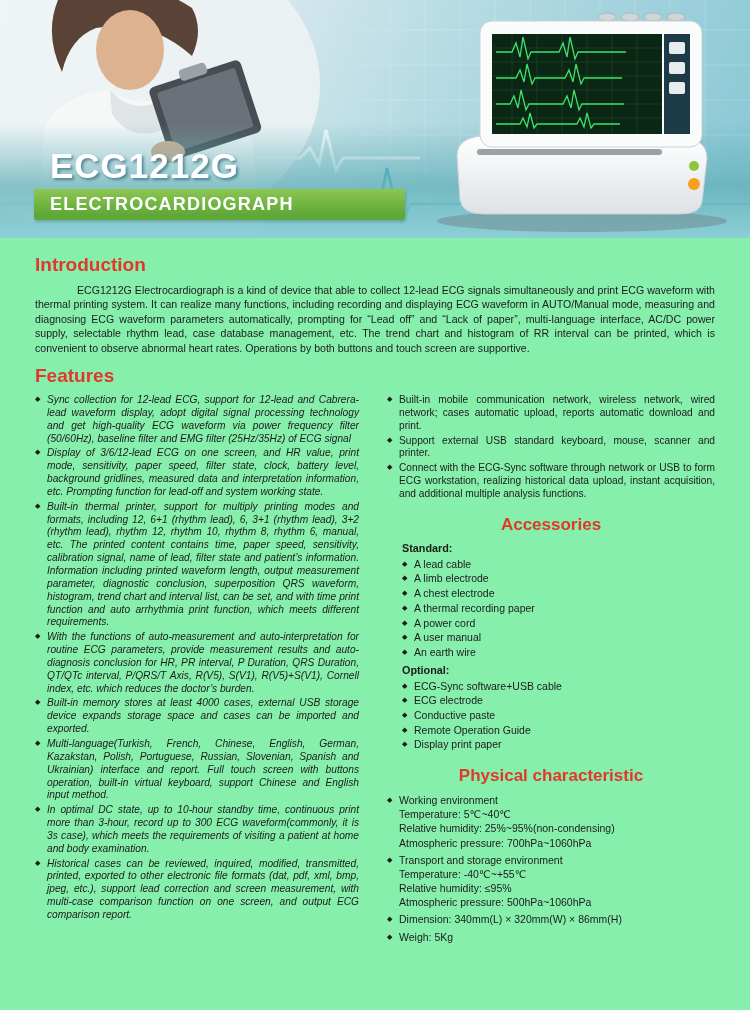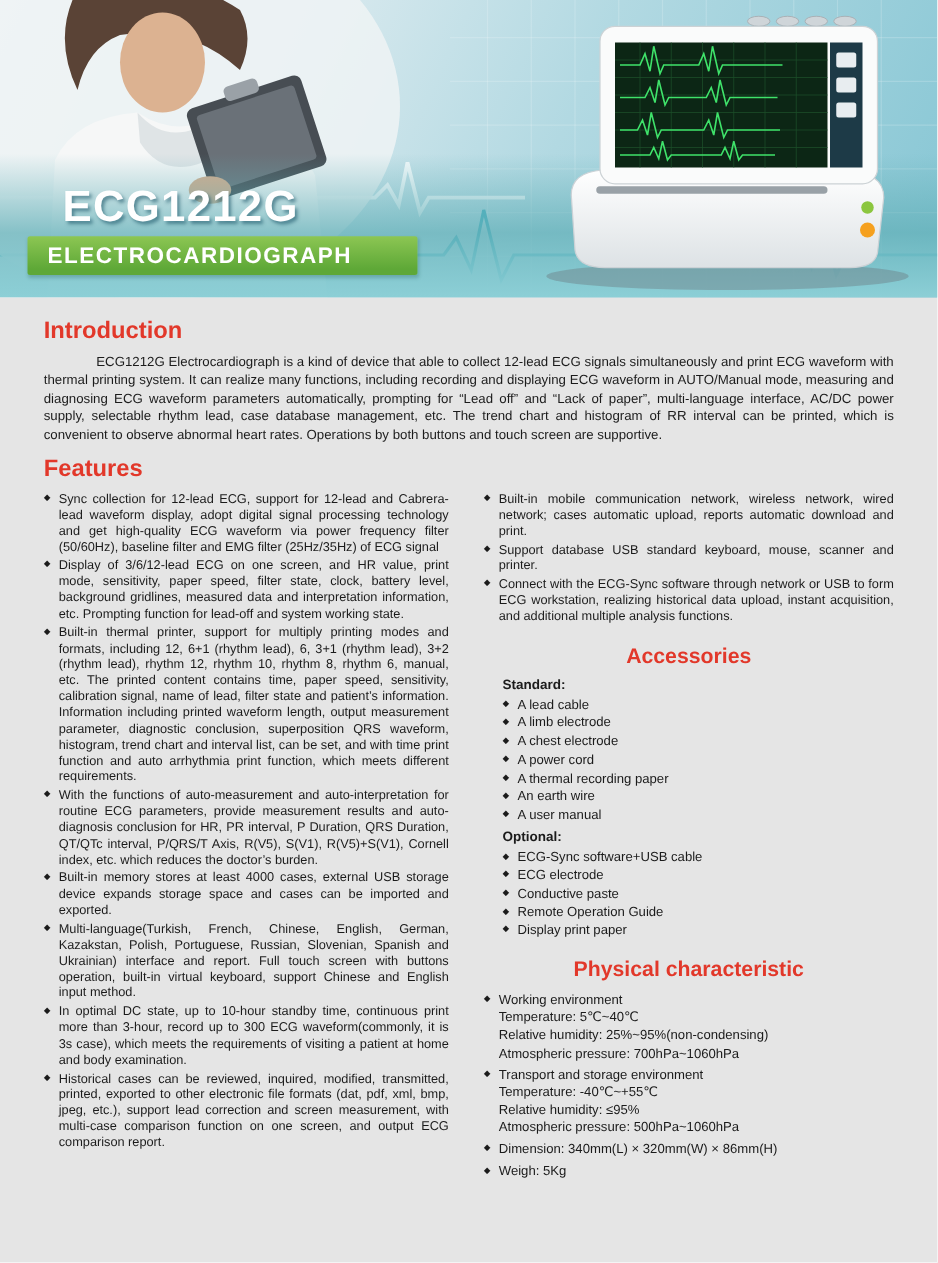--- a/index.html
+++ b/index.html
@@ -1,43 +1,43 @@
 <!DOCTYPE html>
 <html style="--heading_red: #e2382a; --banner_green: #5ea837; --hero_teal: #7fc3d2; --screen_trace_green: #3fe26a; --accent_orange: #f5a01e;"><head>
 <meta charset="utf-8">
 <style>
   * { margin:0; padding:0; box-sizing:border-box; }
   html,body { background:#ffffff; }
   body { font-family:"Liberation Sans","DejaVu Sans",sans-serif; color:#1b1b1b; }
-  .page { position:relative; width:750px; height:1010px; margin:0 auto; background:#e5e5e5; overflow:hidden; }
+  .page { position:relative; width:750px; height:1010px; margin:0 auto; background:#86efac; overflow:hidden; }
 
   
   .hero { position:relative; width:750px; height:238px; overflow:hidden;
           background:linear-gradient(115deg,#eef3f4 0%,#d8e9ee 30%,#b2d9e2 58%,#86c6d4 100%); }
   .hero-waves { position:absolute; left:0; top:0; width:750px; height:238px; }
   .hero-teal-band { position:absolute; left:0; bottom:0; width:100%; height:115px;
           background:linear-gradient(180deg, rgba(127,195,210,0) 0%, rgba(98,176,184,0.75) 55%, #8ccfd6 100%); }
   .nurse { position:absolute; left:0; top:0; }
   .device { position:absolute; right:18px; top:6px; }
   .model-title { position:absolute; left:50px; top:146px; font-size:35px; font-weight:700; letter-spacing:1px;
           color:#ffffff; text-shadow:2px 2px 3px rgba(15,75,95,.55); z-index:5; }
-  .type-banner { position:absolute; left:22px; top:189px; width:312px; height:31px; z-index:5;
+  .type-banner { position:absolute; left:34px; top:189px; width:371px; height:31px; z-index:5;
           background:linear-gradient(180deg,#8cc653 0%, var(--banner_green,#5ea837) 85%);
           border-radius:2px; box-shadow:1px 2px 3px rgba(20,80,60,.25); }
   .type-banner span { display:block; line-height:31px; padding-left:16px; color:#ffffff;
           font-size:18px; font-weight:700; letter-spacing:1.2px; }
 
   
   .content { padding:6px 35px 0 35px; }
   .h-big { color:var(--heading_red,#e2382a); font-size:19px; font-weight:600; margin:10px 0 7px; }
   .h-mid { color:var(--heading_red,#e2382a); font-size:17px; font-weight:600; margin:14px 0 7px;text-align:center; }
   .intro-text { font-size:10.6px; line-height:1.36; text-align:justify; text-indent:42px; }
 
   .features-row { display:flex; gap:28px; margin-top:2px; }
-  .col-left { width:324px; }
+  .col-left { width:324px;font-style:italic; }
   .col-right { width:328px; }
 
   ul.feat, ul.acc, ul.phys { list-style:none; }
   ul.feat li { position:relative; padding-left:12px; font-size:10.2px; line-height:1.26;
                text-align:justify; margin-bottom:2px; }
   ul.feat li::before { content:"\25C6"; position:absolute; left:0; top:1px; font-size:7px; color:#1b1b1b; }
 
   .acc-block { padding-left:15px; }
   .acc-label { font-size:10.8px; font-weight:700; margin:4px 0 3px; }
   ul.acc li { position:relative; padding-left:12px; font-size:10.5px; line-height:1.4; }
@@ -165,35 +165,35 @@
           <li>Built-in memory stores at least 4000 cases, external USB storage device expands storage space and cases can be imported and exported.</li>
           <li>Multi-language(Turkish, French, Chinese, English, German, Kazakstan, Polish, Portuguese, Russian, Slovenian, Spanish and Ukrainian) interface and report. Full touch screen with buttons operation, built-in virtual keyboard, support Chinese and English input method.</li>
           <li>In optimal DC state, up to 10-hour standby time, continuous print more than 3-hour, record up to 300 ECG waveform(commonly, it is 3s case), which meets the requirements of visiting a patient at home and body examination.</li>
           <li>Historical cases can be reviewed, inquired, modified, transmitted, printed, exported to other electronic file formats (dat, pdf, xml, bmp, jpeg, etc.), support lead correction and screen measurement, with multi-case comparison function on one screen, and output ECG comparison report.</li>
         </ul>
       </div>
 
       <div class="col-right">
         <ul class="feat">
           <li>Built-in mobile communication network, wireless network, wired network; cases automatic upload, reports automatic download and print.</li>
-          <li>Support database USB standard keyboard, mouse, scanner and printer.</li>
+          <li>Support external USB standard keyboard, mouse, scanner and printer.</li>
           <li>Connect with the ECG-Sync software through network or USB to form ECG workstation, realizing historical data upload, instant acquisition, and additional multiple analysis functions.</li>
         </ul>
 
         <div class="h-mid">Accessories</div>
         <div class="acc-block">
           <div class="acc-label">Standard:</div>
           <ul class="acc">
             <li>A lead cable</li>
             <li>A limb electrode</li>
             <li>A chest electrode</li>
+            <li>A thermal recording paper</li>
             <li>A power cord</li>
-            <li>A thermal recording paper</li>
+            <li>A user manual</li>
             <li>An earth wire</li>
-            <li>A user manual</li>
           </ul>
           <div class="acc-label">Optional:</div>
           <ul class="acc">
             <li>ECG-Sync software+USB cable</li>
             <li>ECG electrode</li>
             <li>Conductive paste</li>
             <li>Remote Operation Guide</li>
             <li>Display print paper</li>
           </ul>
         </div>

